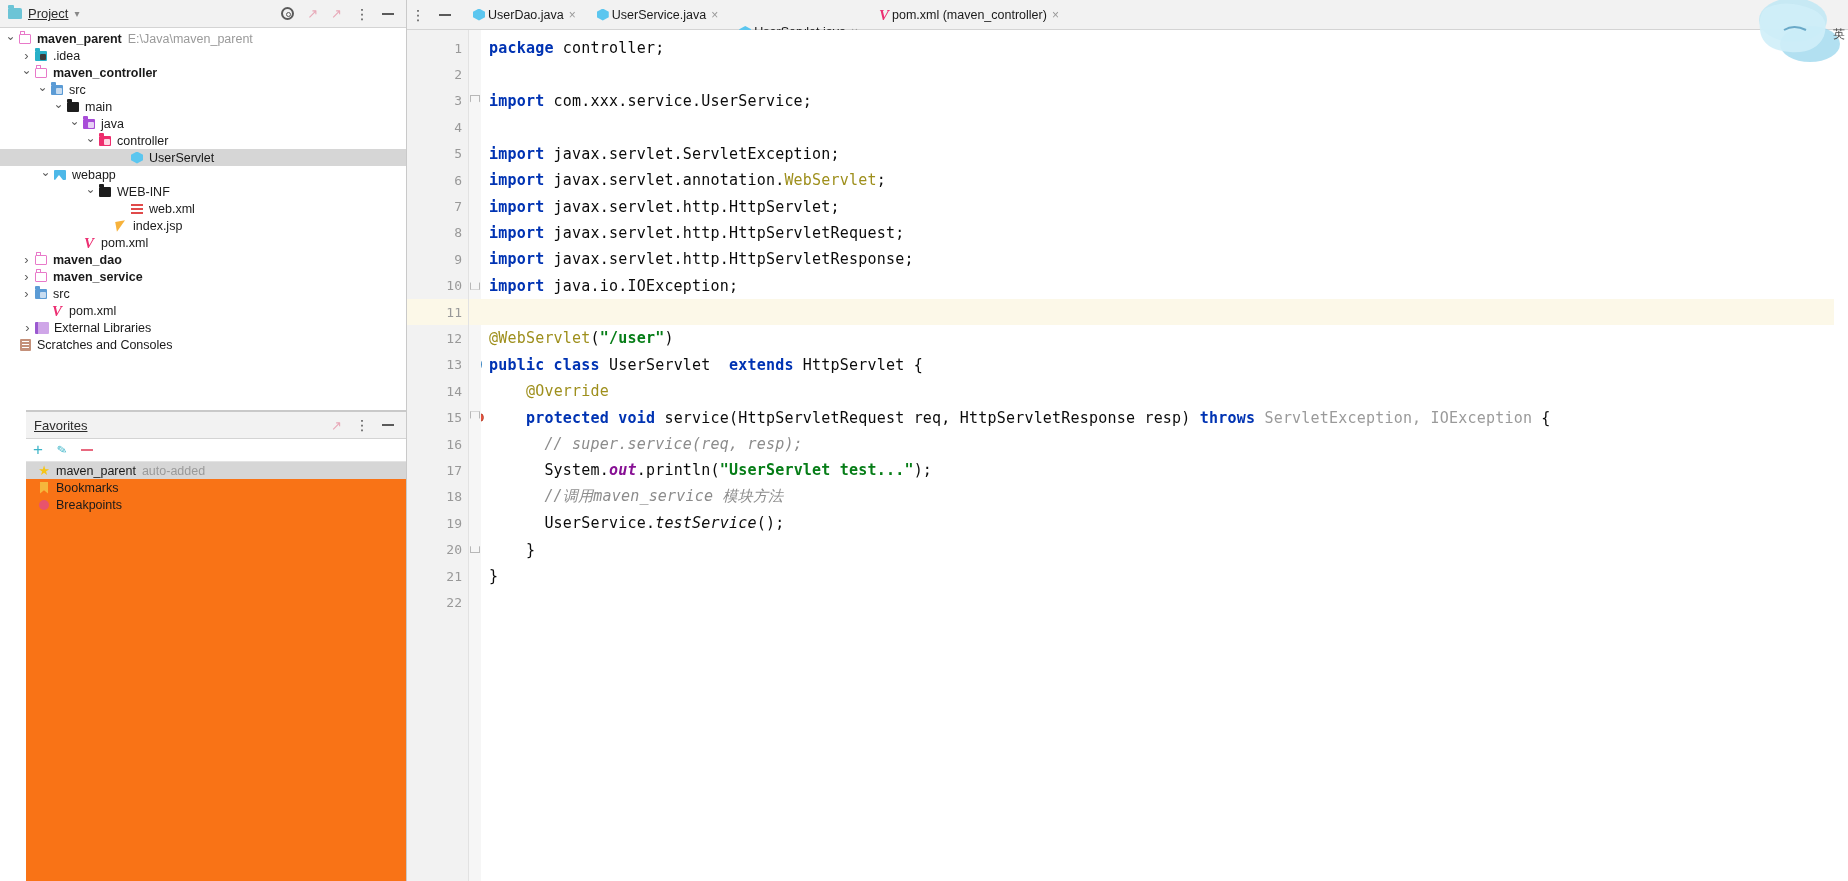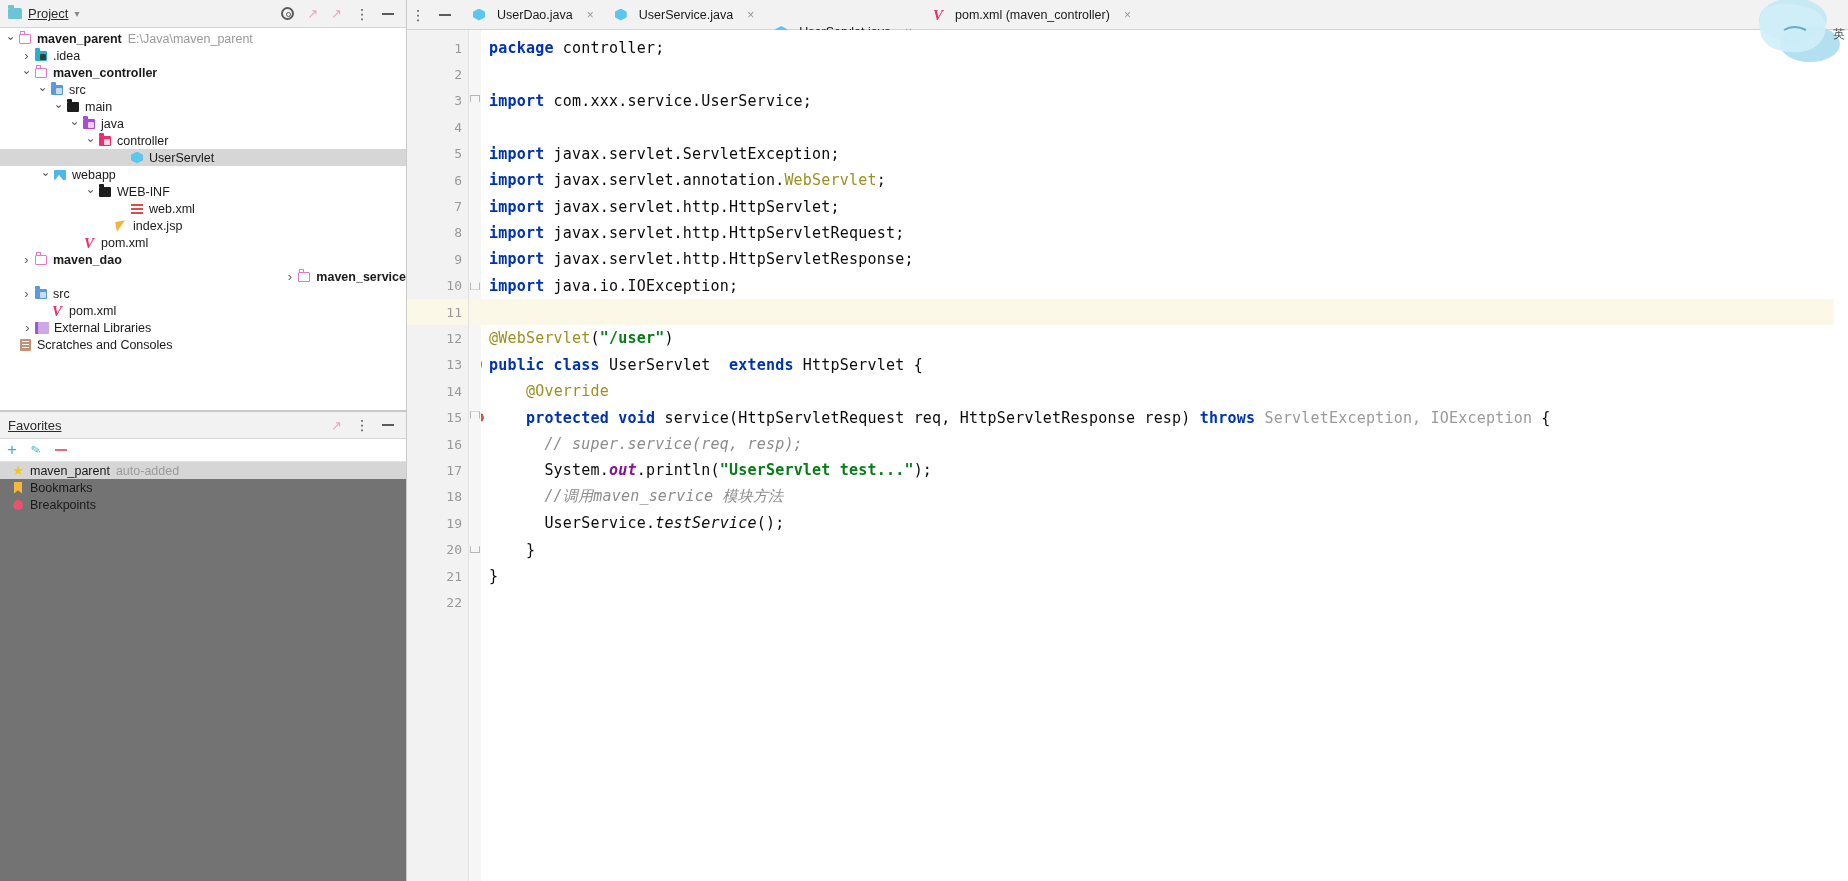--- a/index.html
+++ b/index.html
@@ -290,22 +290,23 @@
   .ic-star { color:#f5c518; font-size:13px; line-height:12px;}
   .ic-bookmark {
     width:8px;height:12px;background:#f5b73c;
     clip-path: polygon(0 0, 100% 0, 100% 100%, 50% 72%, 0 100%);
   }
   .ic-breakpoint { width:10px;height:10px;border-radius:50%;background:#e8536d;}
 
   
   .fav-panel {
     border-top: 1px solid #c9c9c9;
-    background: #737373;
+    background: #f97316;
     height: 0;
+    margin-left: 26px;
   }
   .fav-toolbar {
     height: 22px;
     display: flex;
     align-items: center;
     gap: 14px;
     padding-left: 7px;
     border-bottom: 1px solid #e3e3e3;
     background: #fff;
   }
@@ -330,21 +331,21 @@
     align-items: stretch;
     border-bottom: 1px solid #d4d4d4;
     position: relative;
   }
   .tab {
     display: flex;
     align-items: center;
     padding: 0 9px 0 12px;
     font-size: 12.5px;
     color: #1a1a1a;
-    gap: 12px;
+    gap: 3px;
     cursor: default;
     position: relative;
     white-space: nowrap;
     background: #f2f2f2;
   }
   .tab.active {
     background: #ffffff;
     border-bottom: 3px solid #3b8ee0;
     margin-top: 32px;
   }
@@ -601,21 +602,21 @@
           </span>
           <span class="node-label">pom.xml</span>
         </div>
         <div class="tree-row" style="padding-left: 20px;">
           <span class="twisty collapsed"></span>
           <span class="node-ico">
             <span class="ico ic-folder-outline"></span>
           </span>
           <span class="node-label bold">maven_dao</span>
         </div>
-        <div class="tree-row" style="padding-left: 11px; justify-content: flex-end;">
+        <div class="tree-row" style="padding-left: 20px;">
           <span class="twisty collapsed"></span>
           <span class="node-ico">
             <span class="ico ic-folder-outline"></span>
           </span>
           <span class="node-label bold">maven_service</span>
         </div>
         <div class="tree-row" style="padding-left: 20px;">
           <span class="twisty collapsed"></span>
           <span class="node-ico">
             <span class="ico ic-folder-src"></span>

